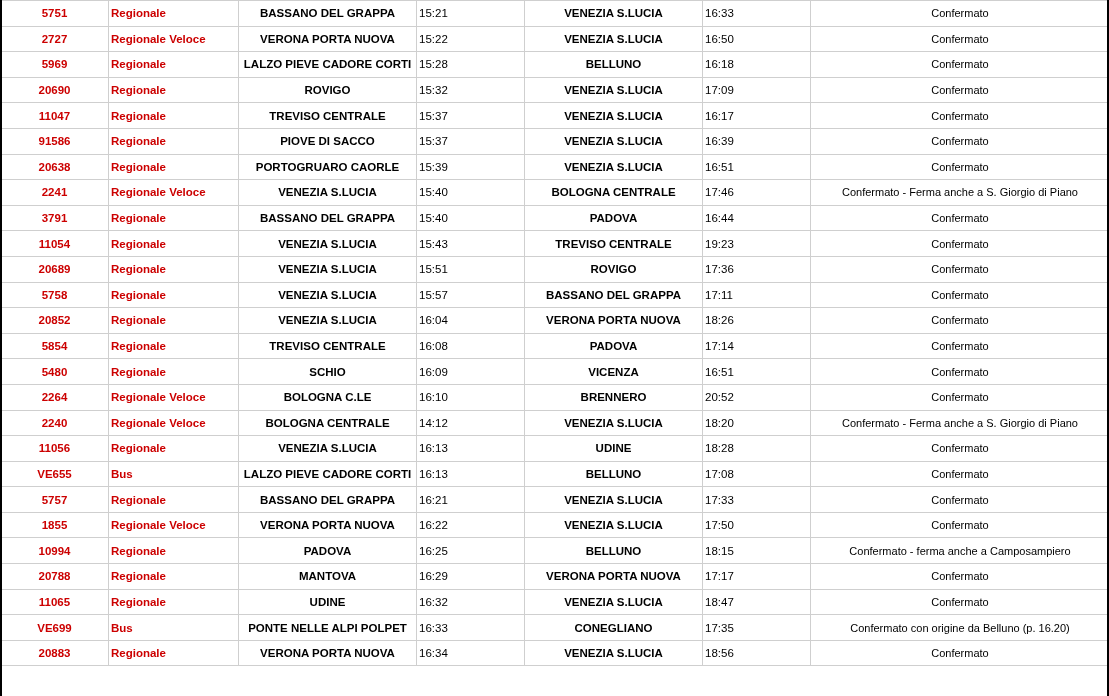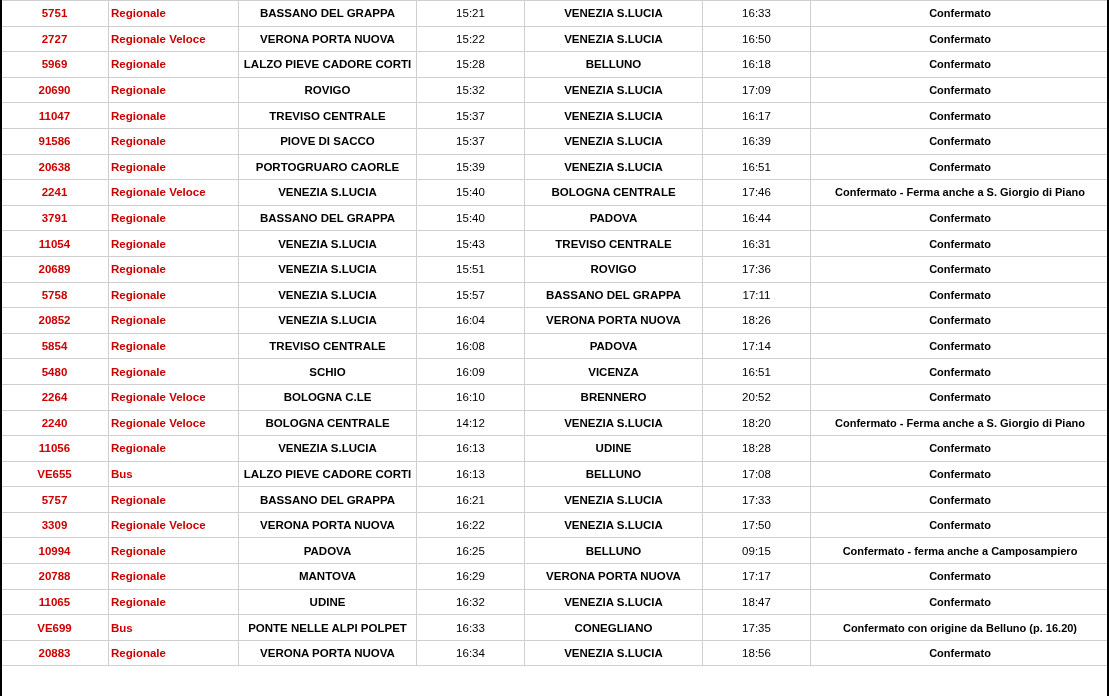--- a/index.html
+++ b/index.html
@@ -47,25 +47,25 @@
     text-align: left;
   }
   td.station {
     color: #000000;
     font-weight: bold;
     text-align: center;
   }
   td.time {
     color: #000000;
     font-weight: normal;
-    text-align: center;
+    text-align: left;
   }
   td.note {
     color: #000000;
-    font-weight: bold;
+    font-weight: normal;
     text-align: center;
     font-size: 11px;
   }
   
   .board tr td:first-child { border-left: 1px solid #b5b5b5; }
   .board tr td:last-child  { border-right: 1px solid #b5b5b5; }
   .edge-left {
     position: absolute;
     left: 0; top: 0;
     width: 2px; height: 696px;
@@ -177,21 +177,21 @@
           <td class="station">PADOVA</td>
           <td class="time">16:44</td>
           <td class="note">Confermato</td>
         </tr>
         <tr>
           <td class="num">11054</td>
           <td class="cat">Regionale</td>
           <td class="station">VENEZIA S.LUCIA</td>
           <td class="time">15:43</td>
           <td class="station">TREVISO CENTRALE</td>
-          <td class="time">16:31</td>
+          <td class="time">19:23</td>
           <td class="note">Confermato</td>
         </tr>
         <tr>
           <td class="num">20689</td>
           <td class="cat">Regionale</td>
           <td class="station">VENEZIA S.LUCIA</td>
           <td class="time">15:51</td>
           <td class="station">ROVIGO</td>
           <td class="time">17:36</td>
           <td class="note">Confermato</td>
@@ -271,35 +271,35 @@
         <tr>
           <td class="num">5757</td>
           <td class="cat">Regionale</td>
           <td class="station">BASSANO DEL GRAPPA</td>
           <td class="time">16:21</td>
           <td class="station">VENEZIA S.LUCIA</td>
           <td class="time">17:33</td>
           <td class="note">Confermato</td>
         </tr>
         <tr>
-          <td class="num">3309</td>
+          <td class="num">1855</td>
           <td class="cat">Regionale Veloce</td>
           <td class="station">VERONA PORTA NUOVA</td>
           <td class="time">16:22</td>
           <td class="station">VENEZIA S.LUCIA</td>
           <td class="time">17:50</td>
           <td class="note">Confermato</td>
         </tr>
         <tr>
           <td class="num">10994</td>
           <td class="cat">Regionale</td>
           <td class="station">PADOVA</td>
           <td class="time">16:25</td>
           <td class="station">BELLUNO</td>
-          <td class="time">09:15</td>
+          <td class="time">18:15</td>
           <td class="note">Confermato - ferma anche a Camposampiero</td>
         </tr>
         <tr>
           <td class="num">20788</td>
           <td class="cat">Regionale</td>
           <td class="station">MANTOVA</td>
           <td class="time">16:29</td>
           <td class="station">VERONA PORTA NUOVA</td>
           <td class="time">17:17</td>
           <td class="note">Confermato</td>

